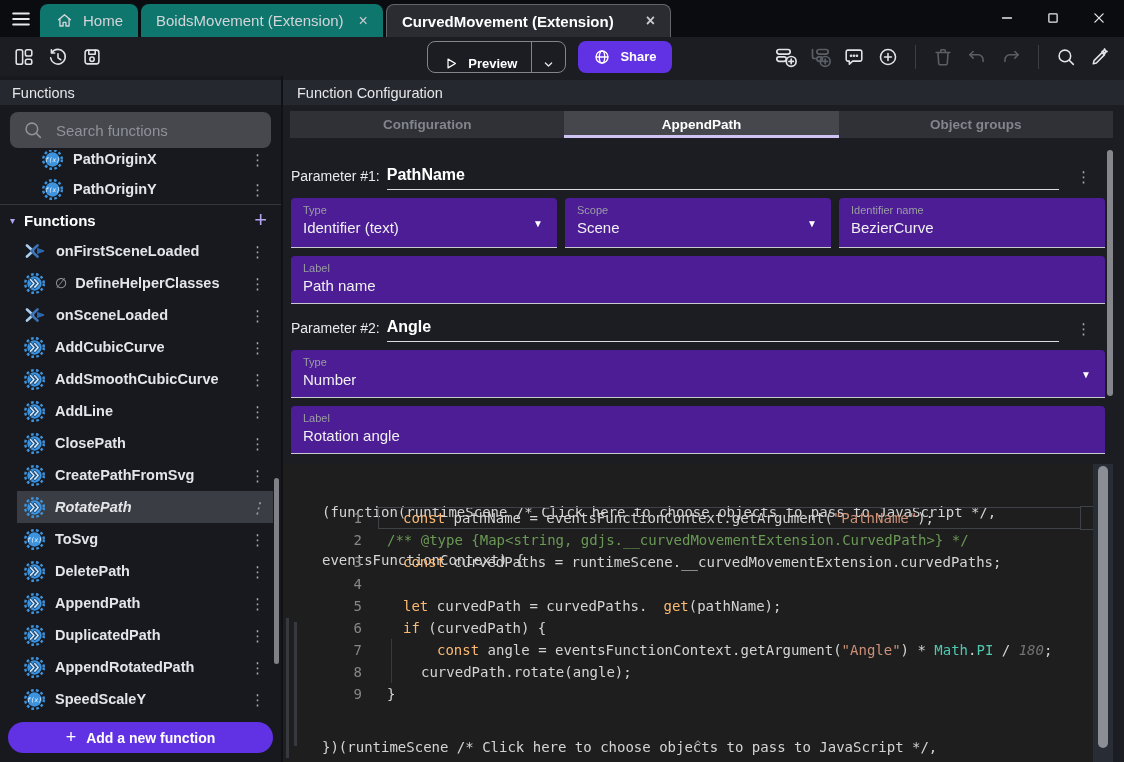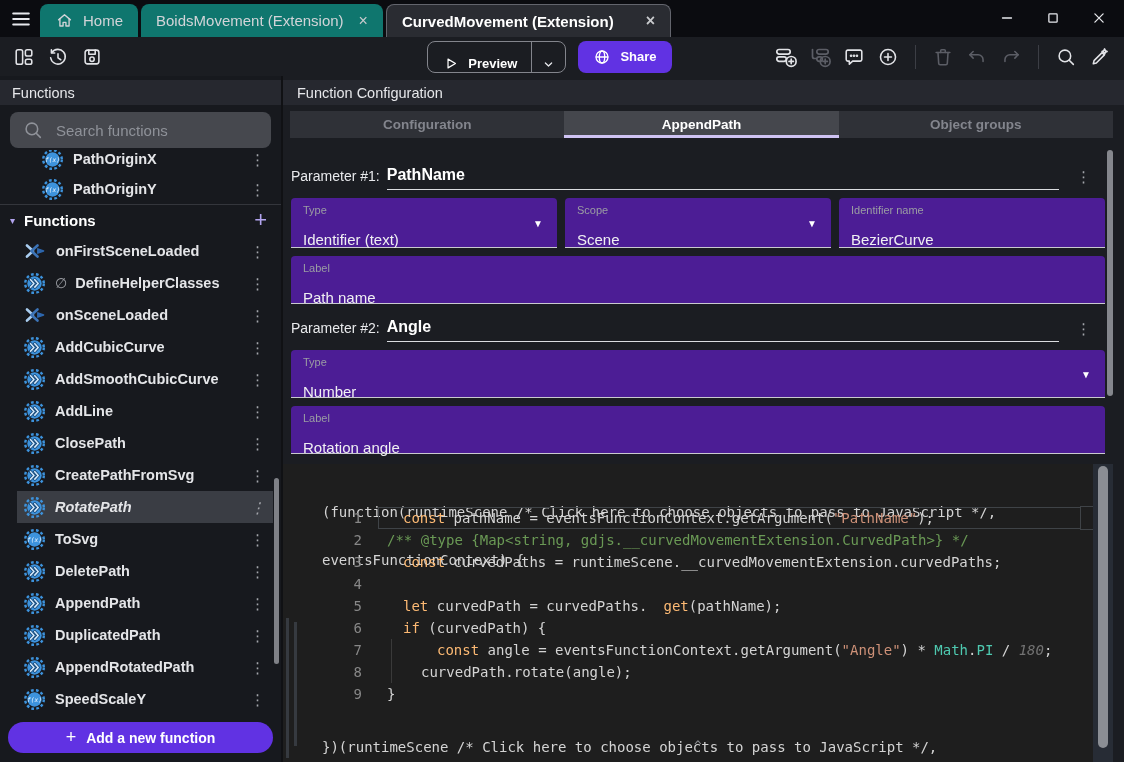--- a/index.html
+++ b/index.html
@@ -74,21 +74,21 @@
   .pt-label{font-size:14px;color:#e8e9ec;padding-bottom:6px;}
   .pt-name{margin-left:7px;flex:1;font-size:16px;font-weight:700;color:#fff;border-bottom:1.5px solid #dadce0;
            padding-bottom:5px;margin-right:46px;cursor:text;}
   .pkebab{position:absolute;right:14px;top:6px;color:#a3a5ab;font-size:15px;cursor:pointer;}
   .pfields{display:flex;flex-wrap:wrap;gap:8px;margin-top:8px;}
   .fld{position:relative;background:#4c1d95;border-bottom:1.5px solid #c9cacf;border-radius:4px 4px 0 0;
        height:50px;padding:6px 12px 0 12px;box-sizing:border-box;cursor:pointer;}
   .fld.third{width:calc((100% - 16px)/3);}
   .fld.full{width:100%;height:48px;}
   .f-label{font-size:11px;color:#9b9da3;}
-  .f-value{font-size:15px;color:#f0f0f2;font-weight:500;margin-top:15px;}
+  .f-value{font-size:15px;color:#f0f0f2;font-weight:500;margin-top:3px;}
   .dd-arrow{position:absolute;right:14px;top:50%;transform:translateY(-50%);color:#fff;font-size:10px;}
   .m-scroll{position:absolute;right:11px;top:74px;width:6px;height:246px;background:#85878d;border-radius:3px;}
   
   .editor{position:absolute;left:0;right:11px;top:388px;bottom:0;background:#1e1e1e;
           font-family:"DejaVu Sans Mono",monospace;font-size:14px;color:#d4d4d4;}
   .guide-a{position:absolute;left:3px;top:154px;width:3px;height:140px;background:#363a40;}
   .guide-b{position:absolute;left:11px;top:158px;width:3px;height:124px;background:#363a40;}
   .ed-header{position:absolute;left:39px;top:8px;line-height:16px;white-space:pre;}
   .code{position:absolute;left:0;top:43px;right:30px;}
   .cl{position:relative;height:22px;display:flex;align-items:center;}

